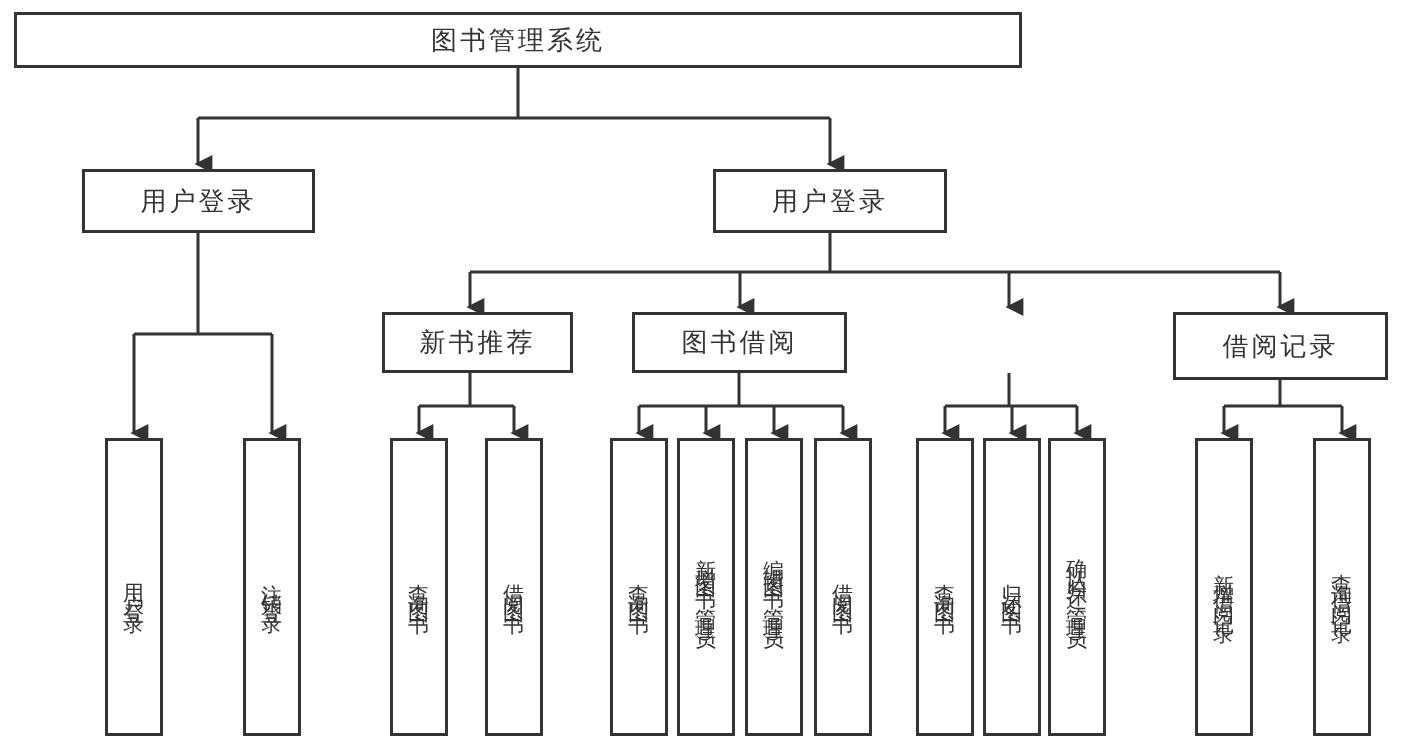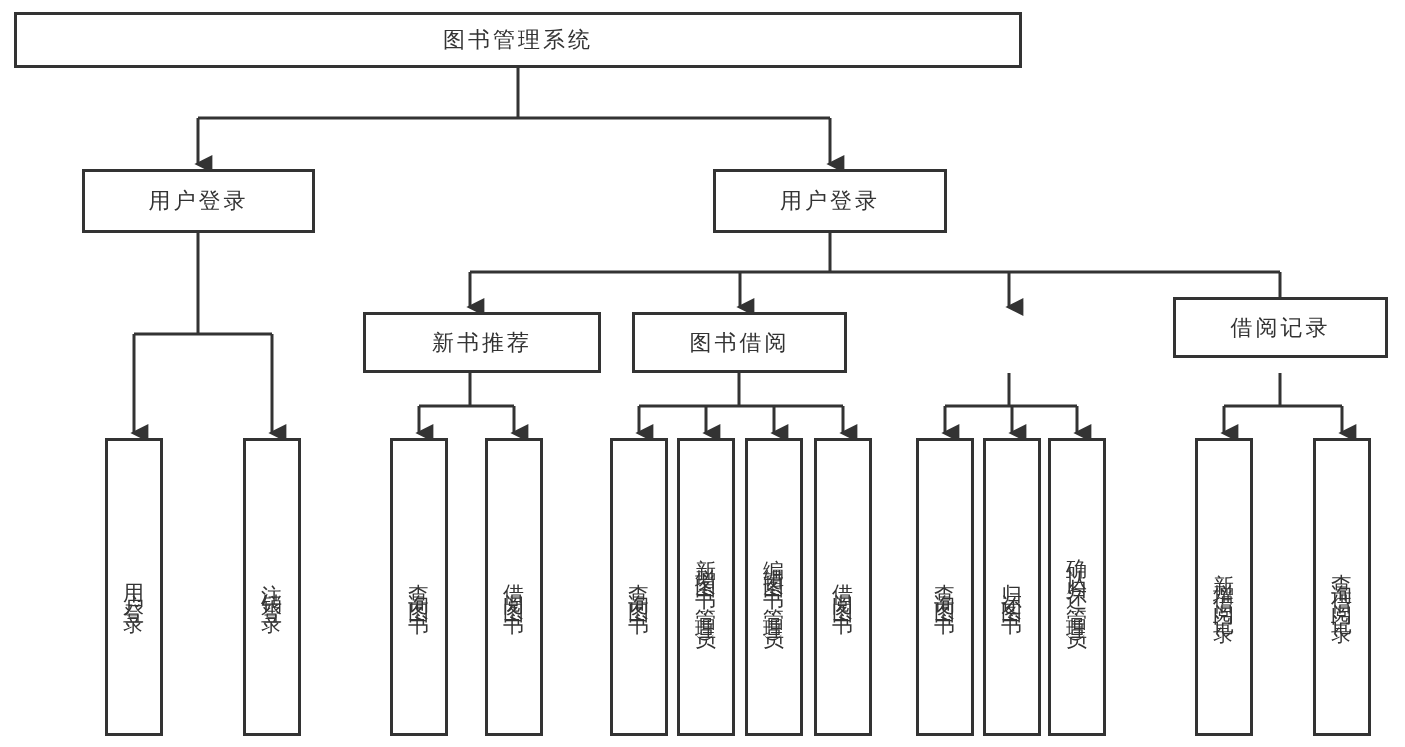--- a/index.html
+++ b/index.html
@@ -5,21 +5,21 @@
   html,body{margin:0;padding:0;background:#ffffff;}
   .stage{
     position:relative;width:1405px;height:747px;background:#ffffff;
     font-family:"Liberation Sans","DejaVu Sans",sans-serif;overflow:hidden;
   }
   .wires{position:absolute;left:0;top:0;width:1405px;height:747px;}
   .node{
     position:absolute;background:#ffffff;border:3px solid #333333;box-sizing:border-box;
     display:flex;align-items:center;justify-content:center;color:#333333;
   }
-  .h{font-size:22px;letter-spacing:3px;white-space:nowrap;}
+  .h{font-size:26px;letter-spacing:3px;white-space:nowrap;}
   .v span{
     writing-mode:vertical-rl;text-orientation:mixed;
     font-size:21px;letter-spacing:10px;line-height:1;white-space:nowrap;
   }
   .watermark{
     position:absolute;top:712px;right:6px;z-index:5;
     font-size:21px;letter-spacing:1px;color:#9b9b9b;white-space:nowrap;
   }
 </style>
 </head>
@@ -68,23 +68,23 @@
       <line x1="1224" y1="406" x2="1224" y2="433" marker-end="url(#arrow)"></line>
       <line x1="1342" y1="406" x2="1342" y2="433" marker-end="url(#arrow)"></line>
     </g>
   </svg>
 
   <div class="node h" style="left:14px;top:12px;width:1008px;height:56px">图书管理系统</div>
 
   <div class="node h" style="left:82px;top:169px;width:233px;height:64px">用户登录</div>
   <div class="node h" style="left:713px;top:169px;width:234px;height:64px">用户登录</div>
 
-  <div class="node h" style="left:363px;top:312px;width:238px;height:61px">新书推荐</div>
+  <div class="node h" style="left:382px;top:312px;width:191px;height:61px">新书推荐</div>
   <div class="node h" style="left:632px;top:312px;width:215px;height:61px">图书借阅</div>
-  <div class="node h" style="left:1173px;top:297px;width:215px;height:61px">借阅记录</div>
+  <div class="node h" style="left:1173px;top:312px;width:215px;height:68px">借阅记录</div>
 
   <div class="node v" style="left:105px;top:438px;width:58px;height:298px">
       <span>用户登录</span>
     </div>
   <div class="node v" style="left:243px;top:438px;width:58px;height:298px">
       <span>注销登录</span>
     </div>
 
   <div class="node v" style="left:390px;top:438px;width:58px;height:298px">
       <span>查询图书</span>

